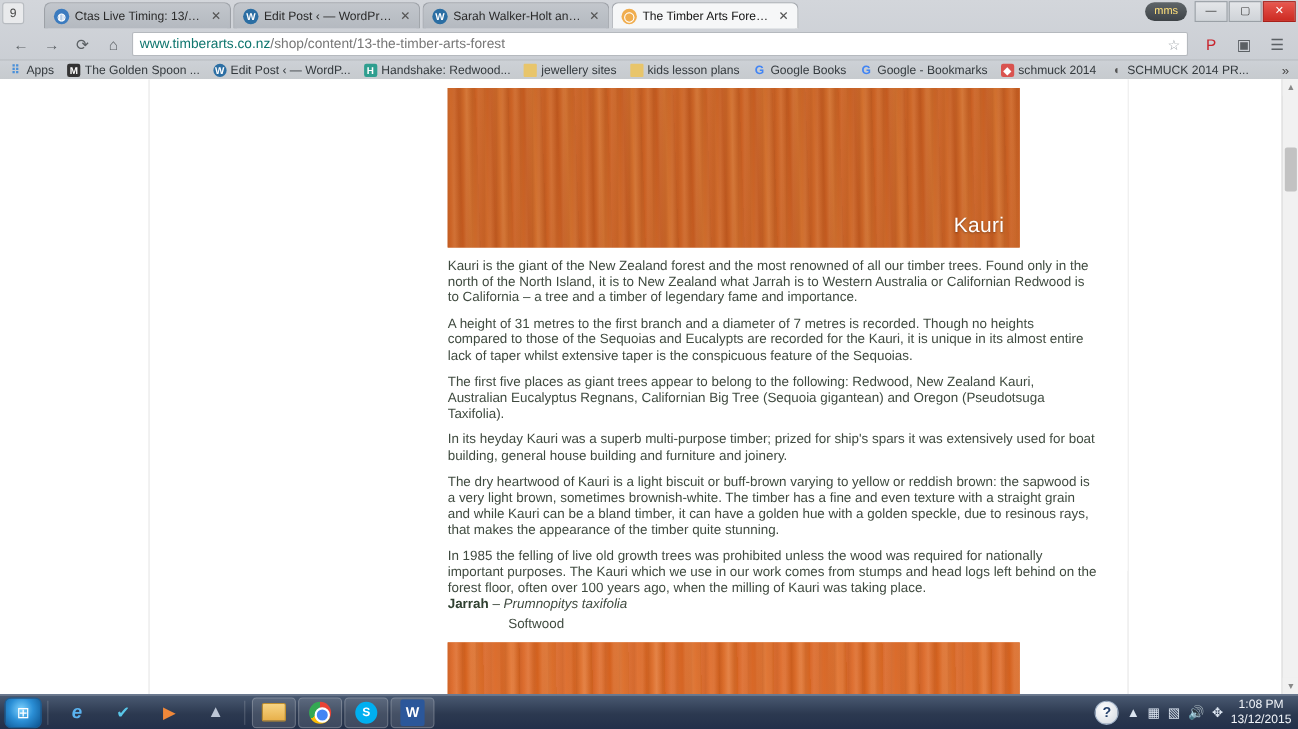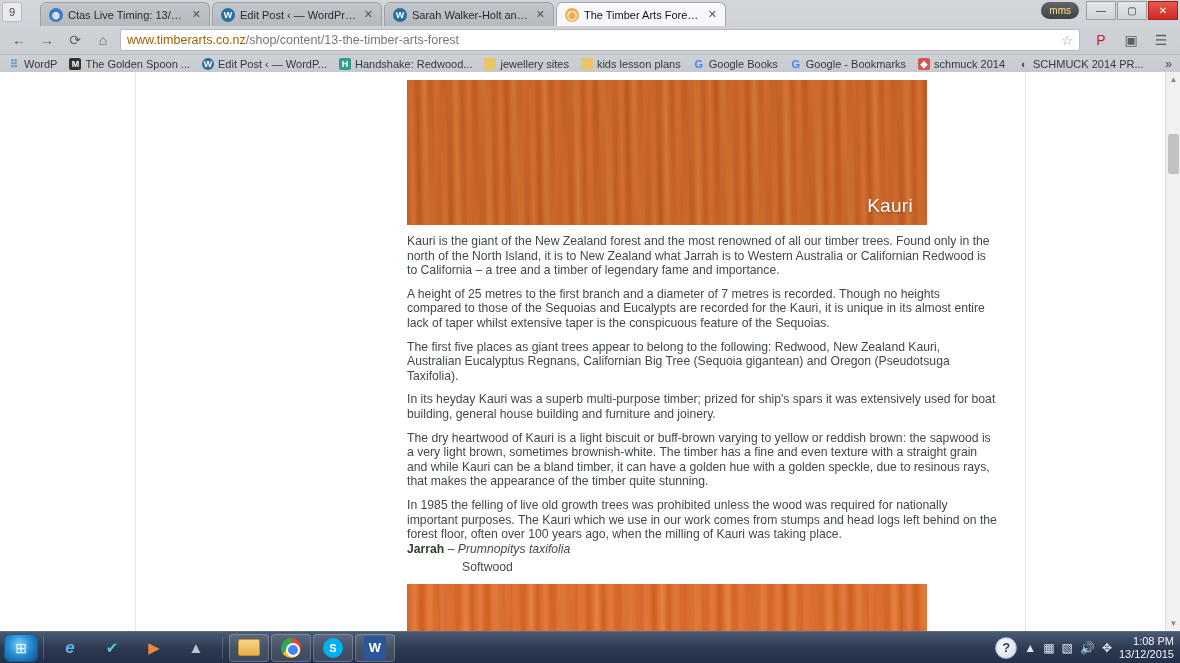--- a/index.html
+++ b/index.html
@@ -123,21 +123,21 @@
     background: #ffffff;
     border: 1px solid #b5b9be;
     border-radius: 2px;
     display: flex;
     align-items: center;
     padding: 0 6px;
     font-size: 12.5px;
     color: #555;
     position: relative;
   }
-  .omnibox .url-host { color: #a16207; }
+  .omnibox .url-host { color: #0f766e; }
   .omnibox .url-rest { color: #777; }
   .omnibox .star { position: absolute; right: 6px; color: #9aa0a6; font-size: 13px; }
   .tb-right { display: flex; align-items: center; gap: 8px; padding-left: 4px; }
 
   .bookmarks {
     height: 19px;
     display: flex;
     align-items: center;
     gap: 12px;
     padding: 0 8px;
@@ -316,21 +316,21 @@
     color: #e6ecf5; font-size: 11px;
   }
   .tray .help-orb {
     width: 22px; height: 22px; border-radius: 50%;
     background: radial-gradient(circle at 40% 35%, #ffffff, #cfd6df);
     color: #24406b; font-weight: bold; font-size: 13px;
     display: flex; align-items: center; justify-content: center;
     border: 1px solid #9fb0c6;
   }
   .tray .tray-ico { font-size: 12px; color: #dbe4f0; }
-  .tray .clock { text-align: right; line-height: 13px; font-size: 11px; color: #f2f5fa; }
+  .tray .clock { text-align: center; line-height: 13px; font-size: 11px; color: #f2f5fa; }
 
   .word-icon {
     width: 22px; height: 24px;
     background: #2b579a;
     border-radius: 2px;
     color: #fff; font-weight: bold; font-size: 13px;
     display: flex; align-items: center; justify-content: center;
   }
   .chrome-icon {
     width: 20px; height: 20px; border-radius: 50%;
@@ -413,21 +413,21 @@
       <div class="tb-right">
         <div class="tb-icon" style="color:#c8232c;">P</div>
         <div class="tb-icon" style="color:#5b6064;">▣</div>
         <div class="tb-icon">☰</div>
       </div>
     </div>
 
     <div class="bookmarks">
       <div class="bm">
         <span class="bm-ico ico-apps">⠿</span>
-        <span>WordP</span>
+        <span>Apps</span>
       </div>
       <div class="bm">
         <span class="bm-ico ico-m">M</span>
         <span>The Golden Spoon ...</span>
       </div>
       <div class="bm">
         <span class="bm-ico ico-wp">W</span>
         <span>Edit Post ‹ — WordP...</span>
       </div>
       <div class="bm">
@@ -468,21 +468,21 @@
     <div class="page-right-rail"></div>
 
     <div class="content">
 
       <div class="wood-banner">
         <div class="caption">Kauri</div>
       </div>
 
       <div class="body-text">
         <p>Kauri is the giant of the New Zealand forest and the most renowned of all our timber trees.  Found only in the north of the North Island, it is to New Zealand what Jarrah is to Western Australia or Californian Redwood is to California – a tree and a timber of legendary fame and importance.</p>
-        <p>A height of 25 metres to the first branch and a diameter of 7 metres is recorded.  Though no heights compared to those of the Sequoias and Eucalypts are recorded for the Kauri, it is unique in its almost entire lack of taper whilst extensive taper is the conspicuous feature of the Sequoias.</p>
+        <p>A height of 31 metres to the first branch and a diameter of 7 metres is recorded.  Though no heights compared to those of the Sequoias and Eucalypts are recorded for the Kauri, it is unique in its almost entire lack of taper whilst extensive taper is the conspicuous feature of the Sequoias.</p>
         <p>The first five places as giant trees appear to belong to the following: Redwood, New Zealand Kauri, Australian Eucalyptus Regnans, Californian Big Tree (Sequoia gigantean) and Oregon (Pseudotsuga Taxifolia).</p>
         <p> In its heyday Kauri was a superb multi-purpose timber; prized for ship's spars it was extensively used for boat building, general house building and furniture and joinery.</p>
         <p> The dry heartwood of Kauri is a light biscuit or buff-brown varying to yellow or reddish brown: the sapwood is a very light brown, sometimes brownish-white.  The timber has a fine and even texture with a straight grain and while Kauri can be a bland timber, it can have a golden hue with a golden speckle, due to resinous rays, that makes the appearance of the timber quite stunning.</p>
         <p> In 1985 the felling of live old growth trees was prohibited unless the wood was required for nationally important purposes.  The Kauri which we use in our work comes from stumps and head logs left behind on the forest floor, often over 100 years ago, when the milling of Kauri was taking place.</p>
       </div>
 
       <div class="species-line">
         <span class="name">Jarrah</span>
         <span>–</span>
         <span class="latin">Prumnopitys taxifolia</span>

